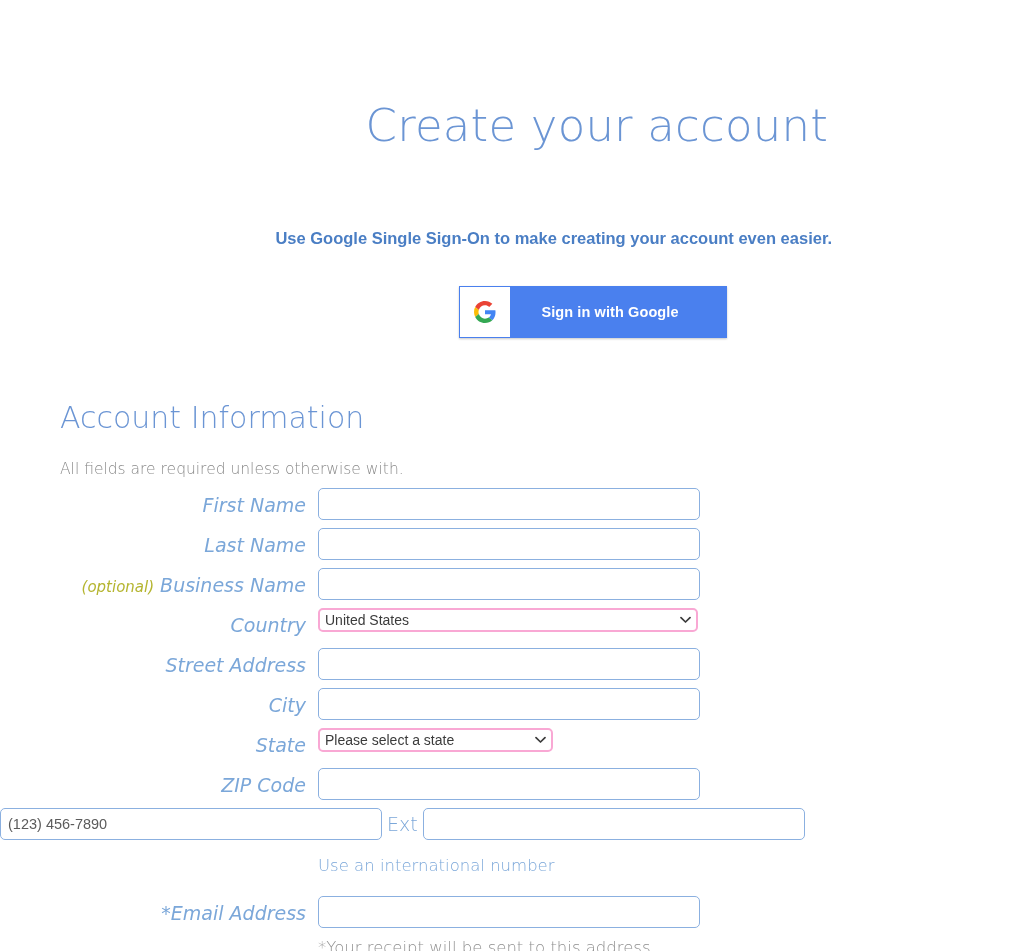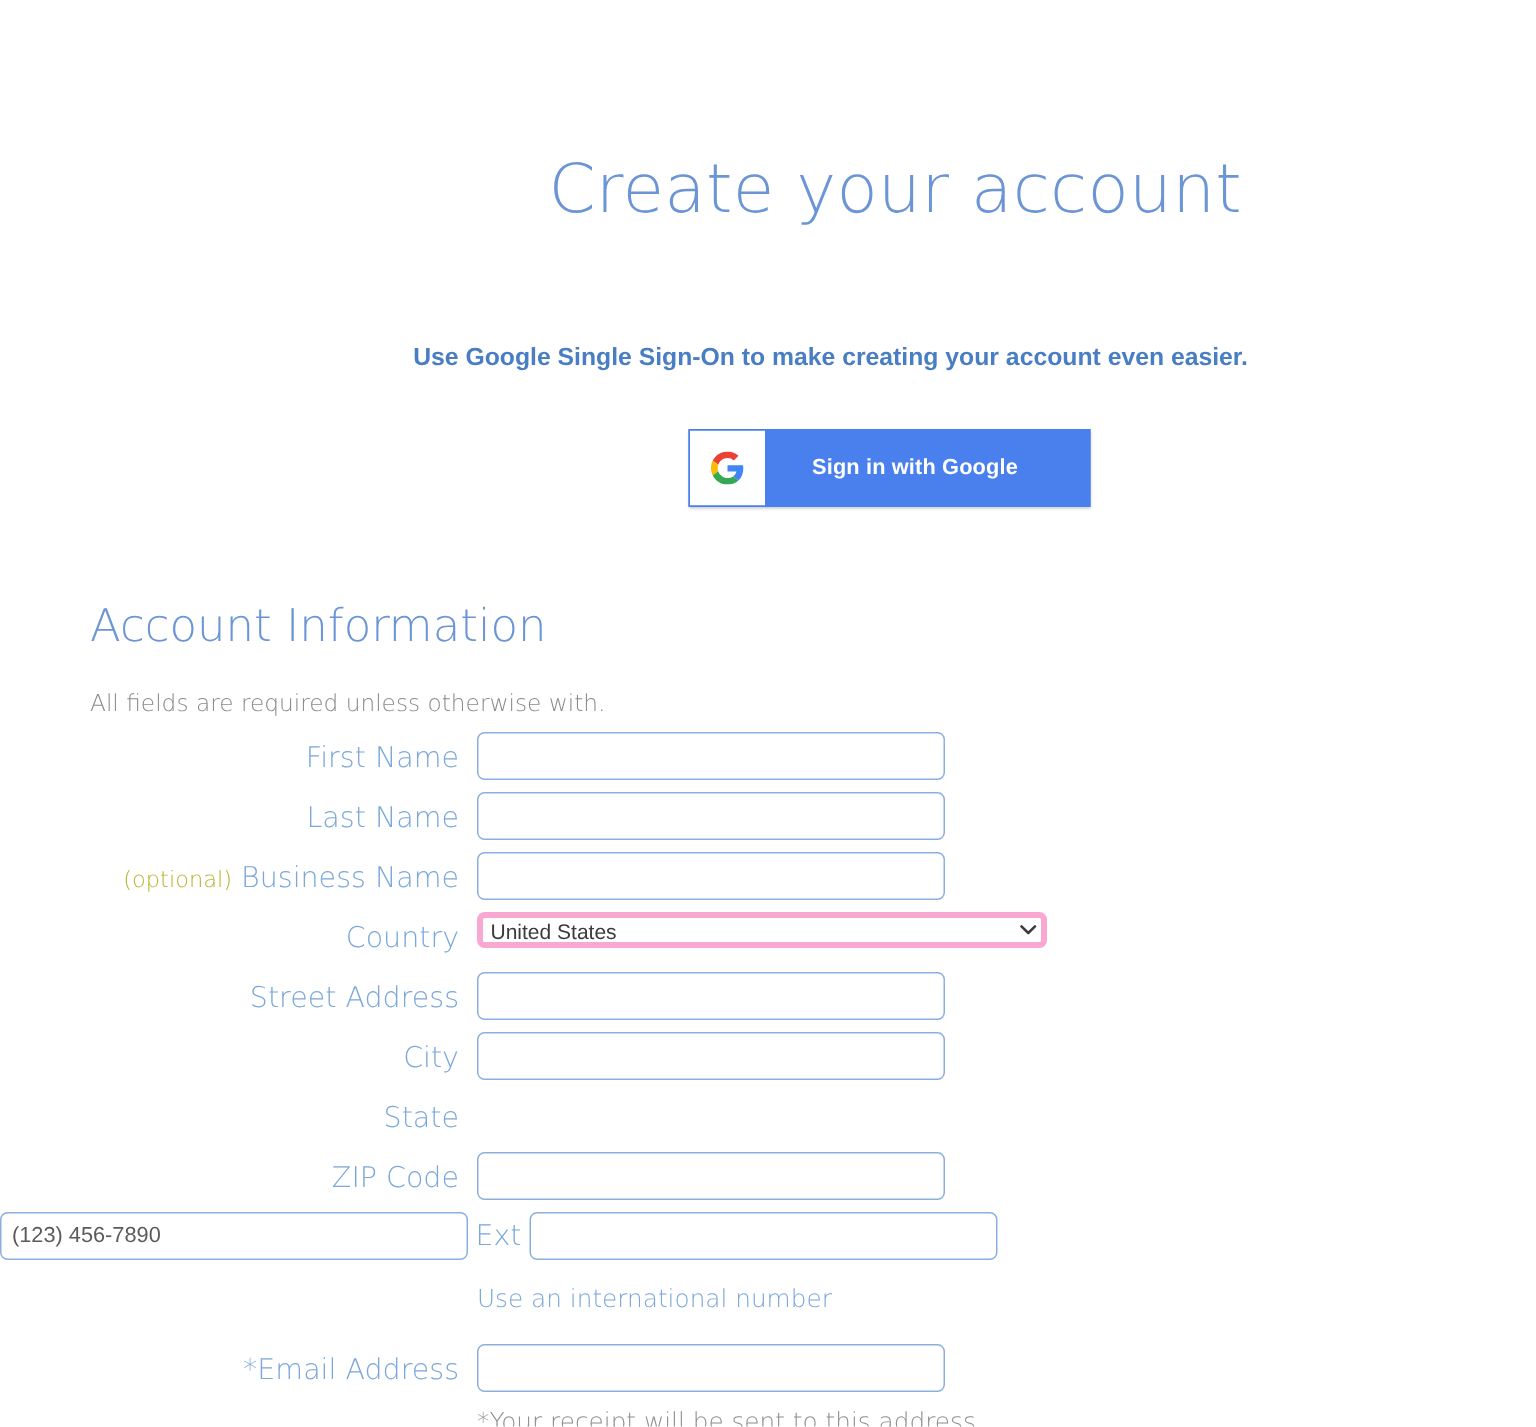--- a/index.html
+++ b/index.html
@@ -124,35 +124,36 @@
     flex: 0 0 318px;
     text-align: right;
     padding-right: 12px;
     padding-top: 4px;
     font-family: "DejaVu Sans", sans-serif;
     font-weight: 300;
     font-size: 19px;
     line-height: 26px;
     color: #7ba7d9;
     white-space: nowrap;
+    font-style: italic;
   }
   .flabel .optional {
     color: #b5b530;
     font-size: 15px;
   }
   .fctl {
     flex: 1 1 auto;
     display: flex;
     align-items: center;
   }
 
   
   input[type="text"].txt {
     height: 32px;
-    width: 312px;
+    width: 382px;
     border: 1px solid #8bb0e0;
     border-radius: 5px;
     background: #ffffff;
     font-family: "DejaVu Sans", sans-serif;
     font-size: 14px;
     color: #444444;
     padding: 2px 7px;
     outline: none;
   }
   input.txt::placeholder {
@@ -171,21 +172,21 @@
     font-family: "DejaVu Sans", sans-serif;
     font-weight: 300;
     font-size: 19px;
     color: #7ba7d9;
     margin: 0 5px 0 5px;
     white-space: nowrap;
   }
 
   
   select.sel {
-    border: 4px solid #f9a8d4;
+    border: 2px solid #f9a8d4;
     border-radius: 5px;
     background: #ffffff;
     font-family: "Liberation Sans", sans-serif;
     font-size: 14px;
     color: #3b3b3b;
     height: 24px;
     padding: 1px 22px 1px 5px;
     outline: none;
     -webkit-appearance: none;
     -moz-appearance: none;
@@ -306,20 +307,32 @@
 
   <div class="frow">
     <div class="flabel">City</div>
     <div class="fctl">
       <input type="text" class="txt" placeholder="" style="">
     </div>
   </div>
 
   <div class="frow">
     <div class="flabel">State</div>
+    <div class="fctl">
+      <span class="sel-wrap">
+        <select class="sel state">
+          <option>Please select a state</option>
+        </select>
+        <span class="chev">
+          <svg width="11" height="8" viewBox="0 0 11 8" aria-hidden="true">
+            <path d="M1 1.6 L5.5 6 L10 1.6" stroke="#3b3b3b" stroke-width="1.7" fill="none" stroke-linecap="round" stroke-linejoin="round"></path>
+          </svg>
+        </span>
+      </span>
+    </div>
   </div>
 
   <div class="frow">
     <div class="flabel">ZIP Code</div>
     <div class="fctl">
       <input type="text" class="txt" placeholder="" style="">
     </div>
   </div>
 
   <div class="frow">

